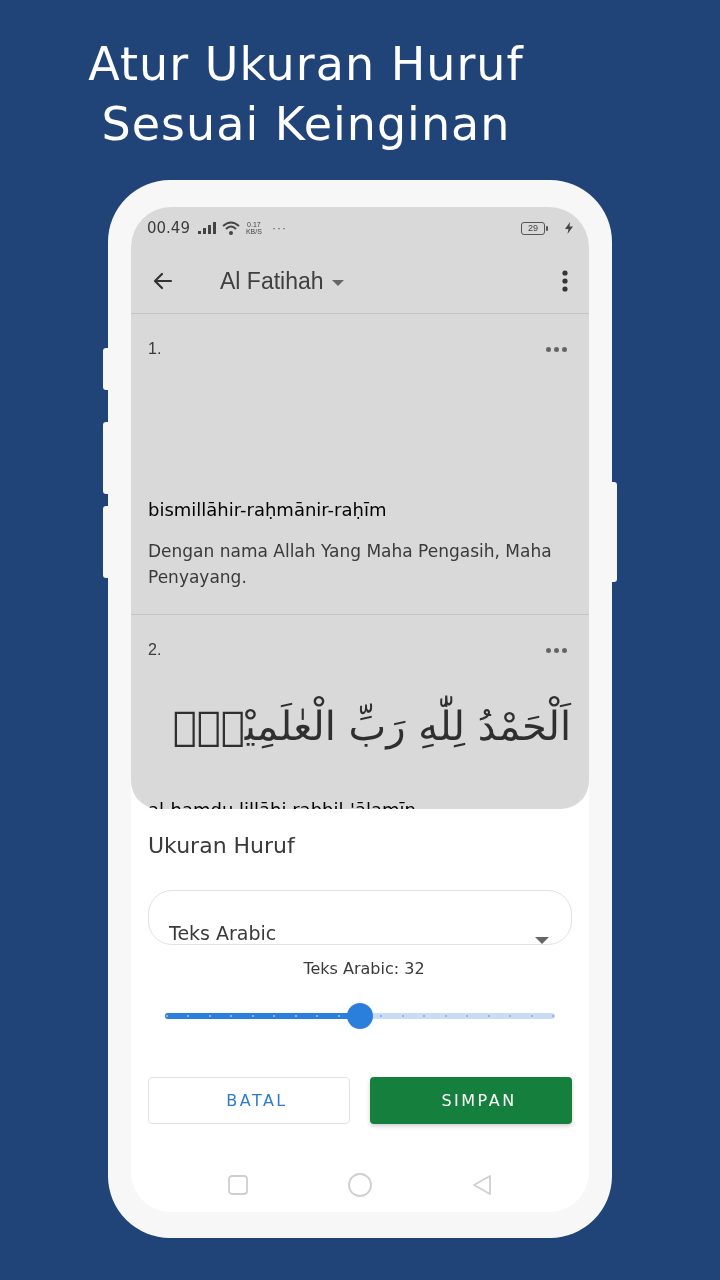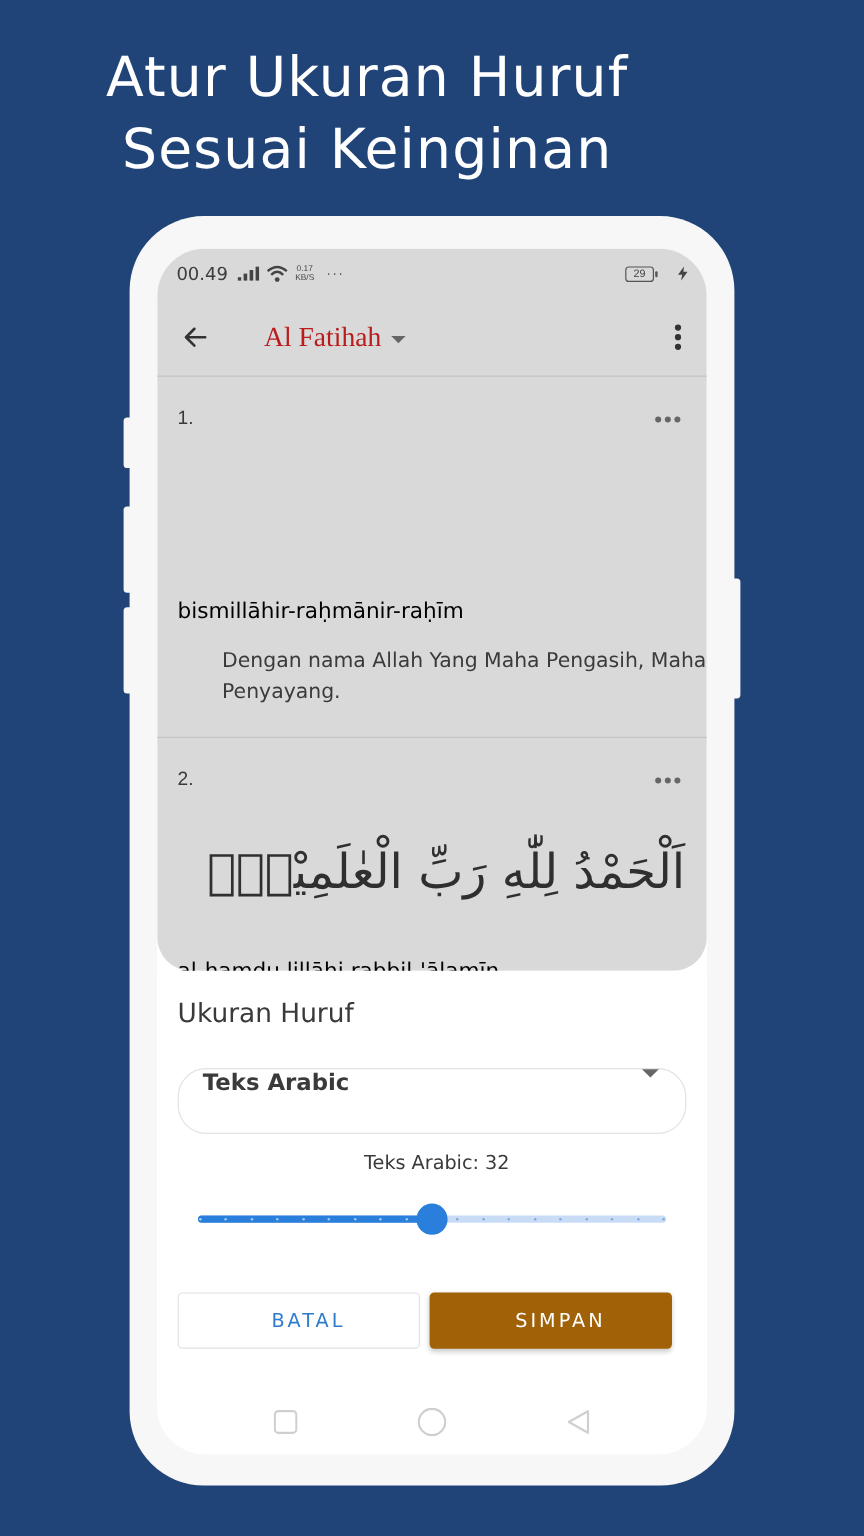--- a/index.html
+++ b/index.html
@@ -19,46 +19,46 @@
   .status-icons { display: flex; align-items: center; gap: 6px; margin-left: 8px; }
   .net-speed { font-size: 7px; line-height: 7px; text-align: center; color: #444; }
   .status-dots { font-size: 12px; color: #555; letter-spacing: 1px; margin-left: 4px; }
   .battery { margin-left: auto; display: flex; align-items: center; gap: 16px; }
   .battery-body { width: 24px; height: 13px; border: 1.5px solid #555; border-radius: 3px; font-size: 9px; display: flex; align-items: center; justify-content: center; color: #444; position: relative; }
   .battery-body::after { content: ""; position: absolute; right: -4px; top: 3px; width: 2px; height: 5px; background: #555; border-radius: 1px; }
 
   .app-bar { position: absolute; left: 0; top: 42px; width: 458px; height: 65px; display: flex; align-items: center; border-bottom: 1px solid #c4c4c4; }
   .back-btn { width: 64px; height: 56px; display: flex; align-items: center; justify-content: center; }
   .title-wrap { display: flex; align-items: center; gap: 8px; margin-left: 25px; }
-  .app-title { font-size: 23px; color: #b91c1c; font-family: Liberation Serif, serif; }
+  .app-title { font-size: 23px; color: #404040; font-family: Liberation Sans, sans-serif; }
   .caret { width: 0; height: 0; border-left: 6px solid transparent; border-right: 6px solid transparent; border-top: 6px solid #666; margin-top: 3px; }
   .more-btn { margin-left: auto; width: 48px; height: 56px; display: flex; align-items: center; justify-content: center; }
 
   .verse { position: absolute; left: 0; width: 458px; border-bottom: 1px solid #c4c4c4; }
   .verse-num { position: absolute; left: 17px; top: 26px; font-size: 16px; color: #3a3a3a; }
   .verse-menu { position: absolute; right: 20px; top: 28px; width: 26px; height: 14px; display: flex; gap: 3px; align-items: center; justify-content: center; }
   .verse-menu span { width: 5px; height: 5px; background: #666; border-radius: 50%; display: block; }
   .arabic { position: absolute; right: 18px; font-family: "DejaVu Serif", serif; font-size: 40px; color: #2f2f2f; direction: rtl; text-align: right; white-space: nowrap; }
   .latin { position: absolute; left: 17px; font-size: 18px; color: #000000; font-family: "DejaVu Sans", sans-serif; white-space: nowrap; }
-  .translation { position: absolute; left: 17px; width: 420px; font-size: 17px; line-height: 26px; color: #3a3a3a; font-family: "DejaVu Sans", sans-serif; margin-left: 37px; }
+  .translation { position: absolute; left: 17px; width: 420px; font-size: 17px; line-height: 26px; color: #3a3a3a; font-family: "DejaVu Sans", sans-serif; }
 
   .sheet { position: absolute; left: 0; top: 602px; width: 458px; height: 403px; background: #ffffff; }
   .sheet-title { position: absolute; left: 17px; top: 24px; font-size: 22px; color: #3a3a3a; font-family: "DejaVu Sans", sans-serif; }
-  .dropdown { position: absolute; left: 17px; top: 81px; width: 424px; height: 55px; border: 1.5px solid #e2e2e2; border-radius: 24px; display: flex; align-items: flex-start; padding: 0 22px 0 20px; font-weight: bold; }
+  .dropdown { position: absolute; left: 17px; top: 81px; width: 424px; height: 55px; border: 1.5px solid #e2e2e2; border-radius: 24px; display: flex; align-items: flex-end; padding: 0 22px 0 20px; }
   .dropdown-value { font-size: 19px; color: #3a3a3a; font-family: "DejaVu Sans", sans-serif; }
   .dropdown-caret { margin-left: auto; width: 0; height: 0; border-left: 7px solid transparent; border-right: 7px solid transparent; border-top: 7px solid #666; }
   .slider-label { position: absolute; left: 4px; top: 150px; width: 458px; text-align: center; font-size: 16px; color: #3a3a3a; font-family: "DejaVu Sans", sans-serif; }
   .slider { position: absolute; left: 34px; top: 196px; width: 390px; height: 22px; }
   .track-inactive { position: absolute; left: 0; top: 8px; width: 390px; height: 6px; background: #c8dcf5; border-radius: 3px; }
   .track-active { position: absolute; left: 0; top: 8px; width: 195px; height: 6px; background: #2a7fdc; border-radius: 3px; }
   .tick { position: absolute; top: 10px; width: 2px; height: 2px; border-radius: 1px; }
   .thumb { position: absolute; left: 182px; top: -2px; width: 26px; height: 26px; background: #2a7fdc; border-radius: 50%; }
   .btn { position: absolute; top: 268px; height: 47px; width: 202px; display: flex; align-items: center; justify-content: center; font-size: 16px; letter-spacing: 2.5px; border-radius: 4px; font-family: "DejaVu Sans", sans-serif; padding-left: 16px; }
   .btn-cancel { left: 17px; border: 1.5px solid #e2e2e2; color: #2f7bcc; background: #fff; }
-  .btn-save { left: 227px; background: #a16207; color: #ffffff; box-shadow: 0 2px 4px rgba(0,0,0,0.2); }
+  .btn-save { left: 239px; background: #15803d; color: #ffffff; box-shadow: 0 2px 4px rgba(0,0,0,0.2); }
 
   .nav-bar { position: absolute; left: 0; top: 950px; width: 458px; height: 55px; display: flex; align-items: center; justify-content: center; gap: 70px; }
   .nav-btn { width: 52px; height: 40px; display: flex; align-items: center; justify-content: center; }
 </style>
 </head>
 <body>
 
 <div class="promo-title">
   <div>Atur Ukuran Huruf</div>
   <div>Sesuai Keinginan</div>

